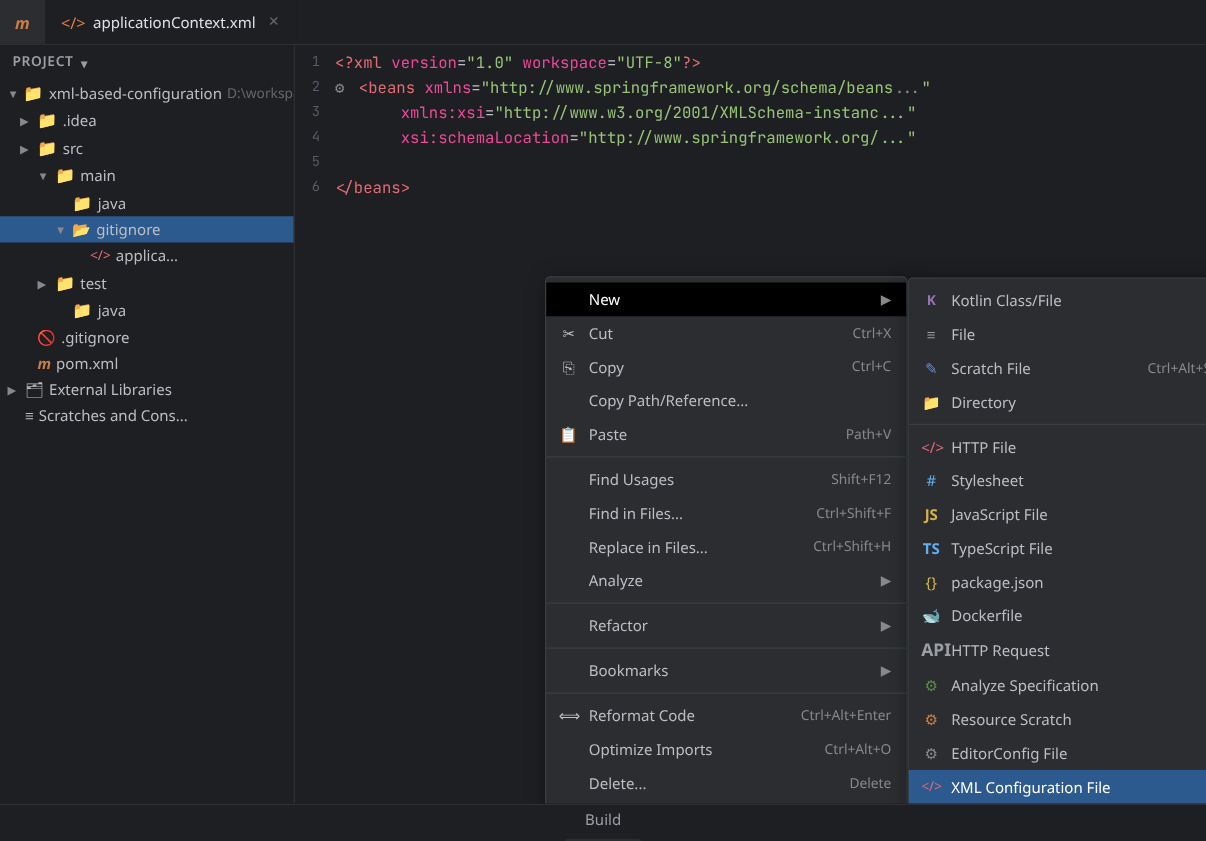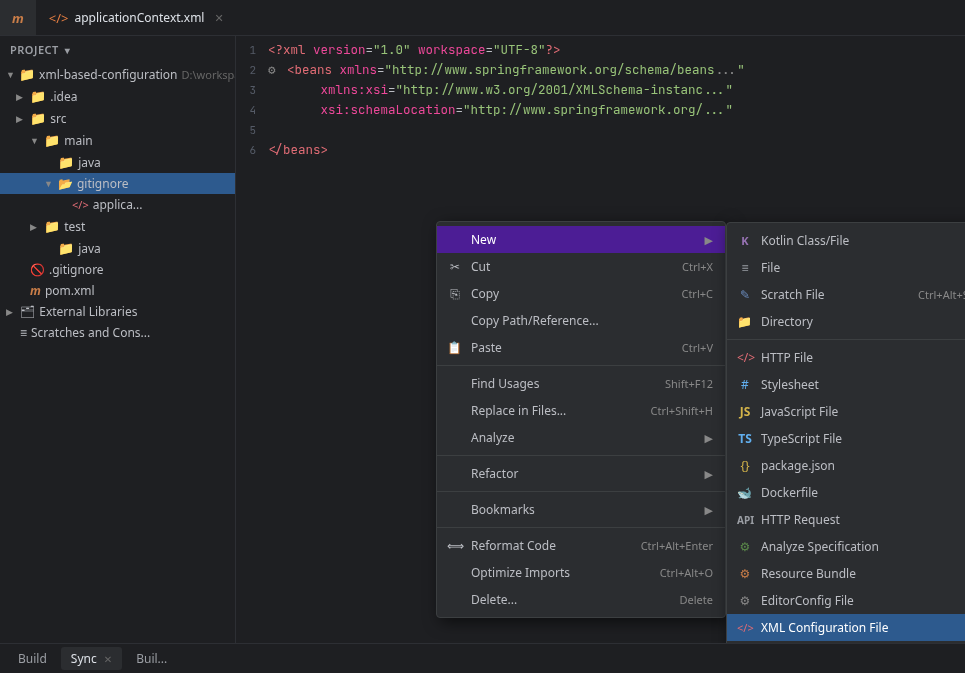--- a/index.html
+++ b/index.html
@@ -150,21 +150,21 @@
     .menu-item {
       display: flex;
       align-items: center;
       padding: 5px 12px 5px 10px;
       cursor: pointer;
       gap: 8px;
       color: #bcbec4;
       font-size: 12px;
       position: relative;
     }
-    .menu-item.active { background: #4c1d95; color: #fff; }
+    .menu-item.active { background: #000000; color: #fff; }
     .menu-item .shortcut {
       margin-left: auto;
       color: #888;
       font-size: 11px;
     }
     .menu-item .arrow-right {
       margin-left: auto;
       color: #888;
       font-size: 11px;
     }
@@ -216,20 +216,21 @@
     
     .bottom-bar {
       height: 30px;
       background: #1e1f22;
       border-top: 1px solid #2d2f34;
       display: flex;
       align-items: center;
       padding: 0 8px;
       gap: 4px;
       flex-shrink: 0;
+      flex-direction: column;
     }
     .bottom-tab {
       padding: 3px 10px;
       font-size: 12px;
       cursor: pointer;
       color: #9b9ea4;
       border-radius: 3px;
     }
     .bottom-tab.active {
       background: #2b2d30;
@@ -245,21 +246,21 @@
     .ico-kotlin { color: #9873b4; font-size: 11px; font-weight: bold; }
     .ico-file { color: #9b9ea4; }
     .ico-scratch { color: #6b8cbf; }
     .ico-dir { color: #6b8cbf; }
     .ico-html { color: #e06c75; }
     .ico-css { color: #61afef; }
     .ico-js { color: #d4b44a; font-weight: bold; }
     .ico-ts { color: #61afef; font-weight: bold; }
     .ico-pkg { color: #d4b44a; }
     .ico-docker { color: #61afef; }
-    .ico-api { color: #9b9ea4; font-size: 10px; font-weight: bold; }
+    .ico-api { color: #9b9ea4; font-size: 14px; font-weight: bold; }
     .ico-openapi { color: #5b8a4a; }
     .ico-resource { color: #c97d48; }
     .ico-editorconfig { color: #888; }
     .ico-xml { color: #e06c75; font-size: 11px; }
     .ico-cut { color: #bcbec4; }
     .ico-copy { color: #bcbec4; }
     .ico-paste { color: #bcbec4; }
     .ico-refmt { color: #bcbec4; }
   </style>
 </head>
@@ -446,21 +447,21 @@
             <div class="sub-menu-item">
               <span class="menu-item-icon ico-api">API</span>
               <span>HTTP Request</span>
             </div>
             <div class="sub-menu-item">
               <span class="menu-item-icon ico-openapi">⚙</span>
               <span>Analyze Specification</span>
             </div>
             <div class="sub-menu-item">
               <span class="menu-item-icon ico-resource">⚙</span>
-              <span>Resource Bundle</span>
+              <span>Resource Scratch</span>
             </div>
             <div class="sub-menu-item">
               <span class="menu-item-icon ico-editorconfig">⚙</span>
               <span>EditorConfig File</span>
             </div>
 
             <div class="sub-menu-item active" style="background:#2d5a8e; color:#fff; display:flex; align-items:center;">
               <span class="menu-item-icon ico-xml">&lt;/&gt;</span>
               <span>XML Configuration File</span>
 
@@ -487,30 +488,35 @@
         </div>
 
         <div class="menu-item">
           <span class="menu-item-icon"></span>
           <span>Copy Path/Reference...</span>
         </div>
 
         <div class="menu-item">
           <span class="menu-item-icon ico-paste">📋</span>
           <span>Paste</span>
-          <span class="shortcut">Ctrl+V</span>
+          <span class="shortcut">Path+V</span>
         </div>
         <div class="menu-separator"></div>
 
         <div class="menu-item">
           <span class="menu-item-icon"></span>
           <span>Find Usages</span>
           <span class="shortcut">Shift+F12</span>
         </div>
 
+        <div class="menu-item">
+          <span class="menu-item-icon"></span>
+          <span>Find in Files...</span>
+          <span class="shortcut">Ctrl+Shift+F</span>
+        </div>
 
         <div class="menu-item">
           <span class="menu-item-icon"></span>
           <span>Replace in Files...</span>
           <span class="shortcut">Ctrl+Shift+H</span>
         </div>
 
         <div class="menu-item">
           <span class="menu-item-icon"></span>
           <span>Analyze</span>

